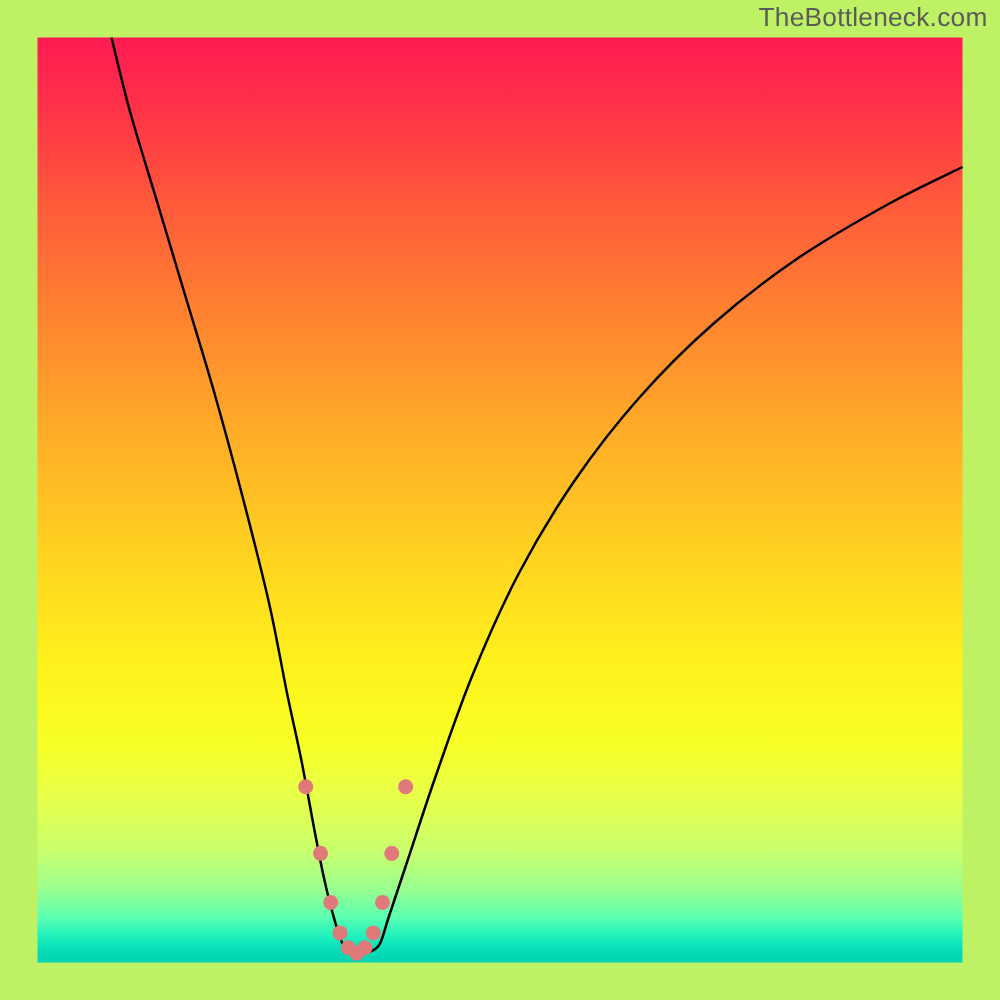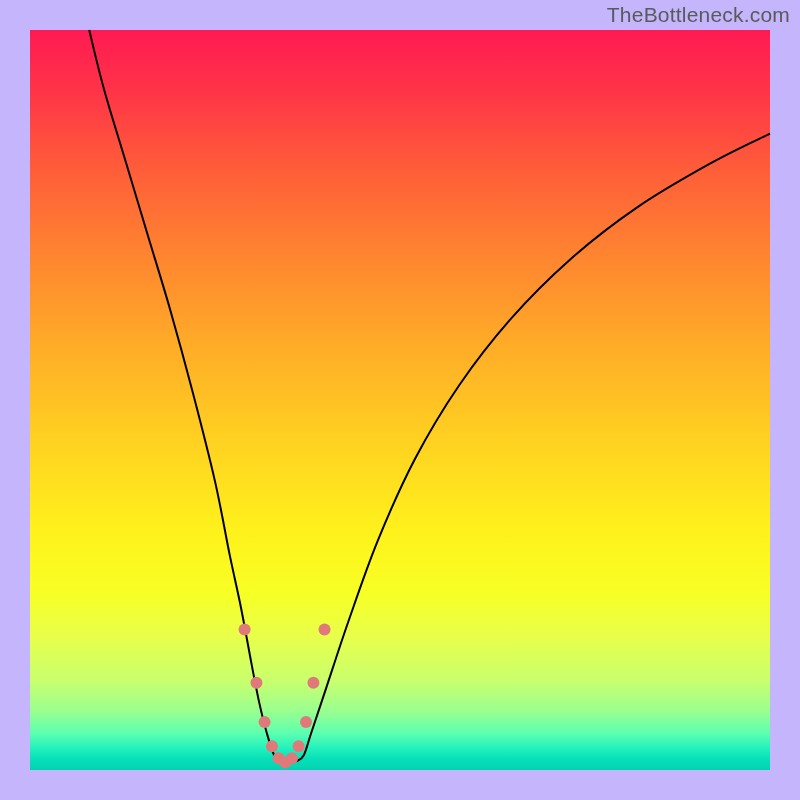--- a/index.html
+++ b/index.html
@@ -8,21 +8,21 @@
     width: 800px;
     height: 800px;
     background: #000;
     font-family: Arial, Helvetica, sans-serif;
     overflow: hidden;
   }
   .frame {
     position: relative;
     width: 800px;
     height: 800px;
-    background: #c4b5fd;
+    background: #bef264;
   }
   .plot-area {
     position: absolute;
     left: 30px;
     top: 30px;
     width: 740px;
     height: 740px;
     background: linear-gradient(to bottom,
       #ff1a52 0%,
       #ff3348 8%,

